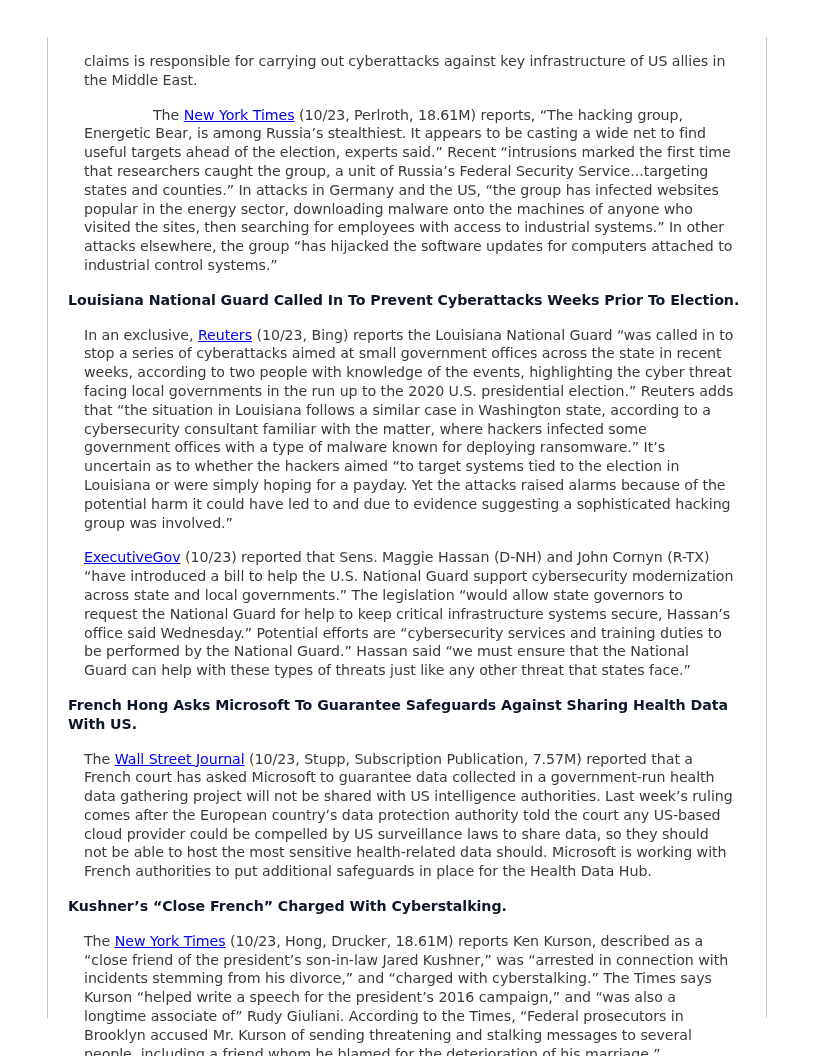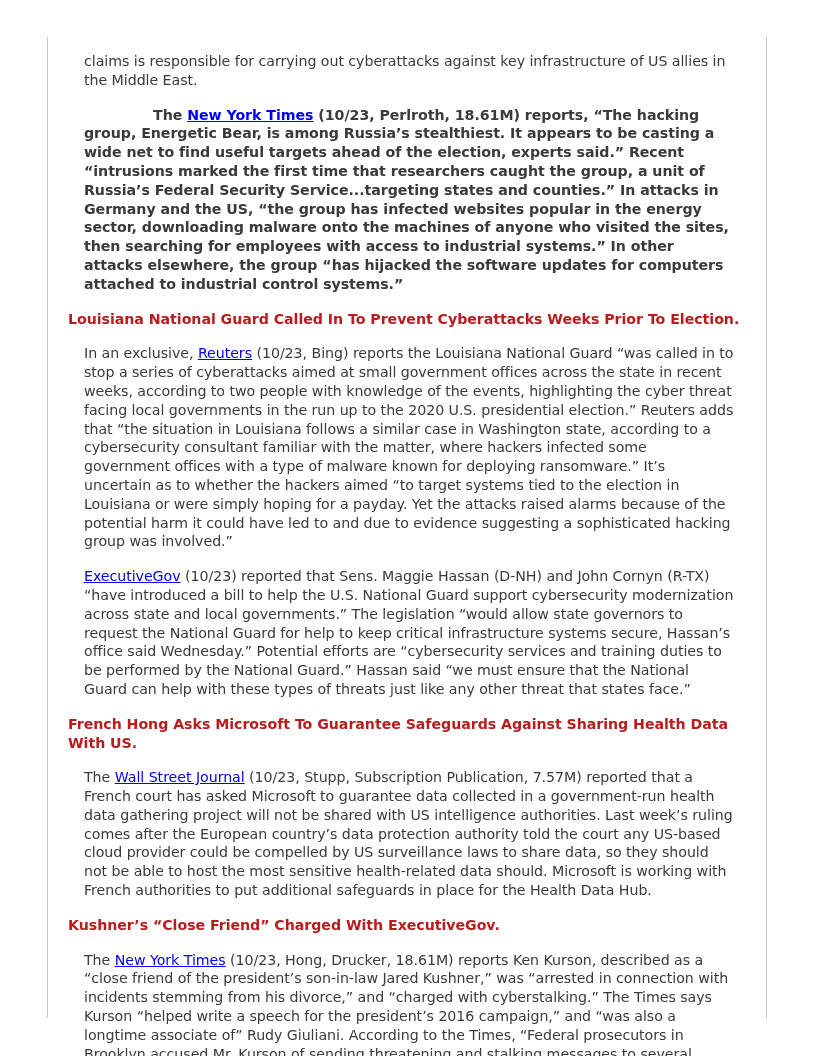--- a/index.html
+++ b/index.html
@@ -32,28 +32,27 @@
       width: 684px;
       font-size: 14.2px;
       line-height: 18.8px;
       letter-spacing: -0.05px;
     }
     p {
       margin: 16px;
     }
     .indent {
       text-indent: 69px;
-      font-weight: bold;
     }
     h3 {
       margin: 0;
       font-size: 14.2px;
       line-height: 18.8px;
       font-weight: bold;
-      color: #b91c1c;
+      color: #0f172a;
     }
     .story {
       margin-top: 15px;
     }
     .story h3 {
       margin-bottom: 5px;
     }
     a {
       color: #0000ee;
       text-decoration: underline;
@@ -77,17 +76,17 @@
   <div class="story">
     <p><span></span><a href="#">ExecutiveGov</a><span> (10/23) reported that Sens. Maggie Hassan (D-NH) and John Cornyn (R-TX) “have introduced a bill to help the U.S. National Guard support cybersecurity modernization across state and local governments.” The legislation “would allow state governors to request the National Guard for help to keep critical infrastructure systems secure, Hassan’s office said Wednesday.” Potential efforts are “cybersecurity services and training duties to be performed by the National Guard.” Hassan said “we must ensure that the National Guard can help with these types of threats just like any other threat that states face.”</span></p>
   </div>
 
   <div class="story">
     <h3>French Hong Asks Microsoft To Guarantee Safeguards Against Sharing Health Data With US.</h3>
     <p><span>The </span><a href="#">Wall Street Journal</a><span> (10/23, Stupp, Subscription Publication, 7.57M) reported that a French court has asked Microsoft to guarantee data collected in a government-run health data gathering project will not be shared with US intelligence authorities. Last week’s ruling comes after the European country’s data protection authority told the court any US-based cloud provider could be compelled by US surveillance laws to share data, so they should not be able to host the most sensitive health-related data should. Microsoft is working with French authorities to put additional safeguards in place for the Health Data Hub.</span></p>
   </div>
 
   <div class="story">
-    <h3>Kushner’s “Close Friend” Charged With ExecutiveGov.</h3>
+    <h3>Kushner’s “Close French” Charged With Cyberstalking.</h3>
     <p><span>The </span><a href="#">New York Times</a><span> (10/23, Hong, Drucker, 18.61M) reports Ken Kurson, described as a “close friend of the president’s son-in-law Jared Kushner,” was “arrested in connection with incidents stemming from his divorce,” and “charged with cyberstalking.” The Times says Kurson “helped write a speech for the president’s 2016 campaign,” and “was also a longtime associate of” Rudy Giuliani. According to the Times, “Federal prosecutors in Brooklyn accused Mr. Kurson of sending threatening and stalking messages to several people, including a friend whom he blamed for the deterioration of his marriage.”</span></p>
   </div>
 
 </div>
 
 </body></html>

